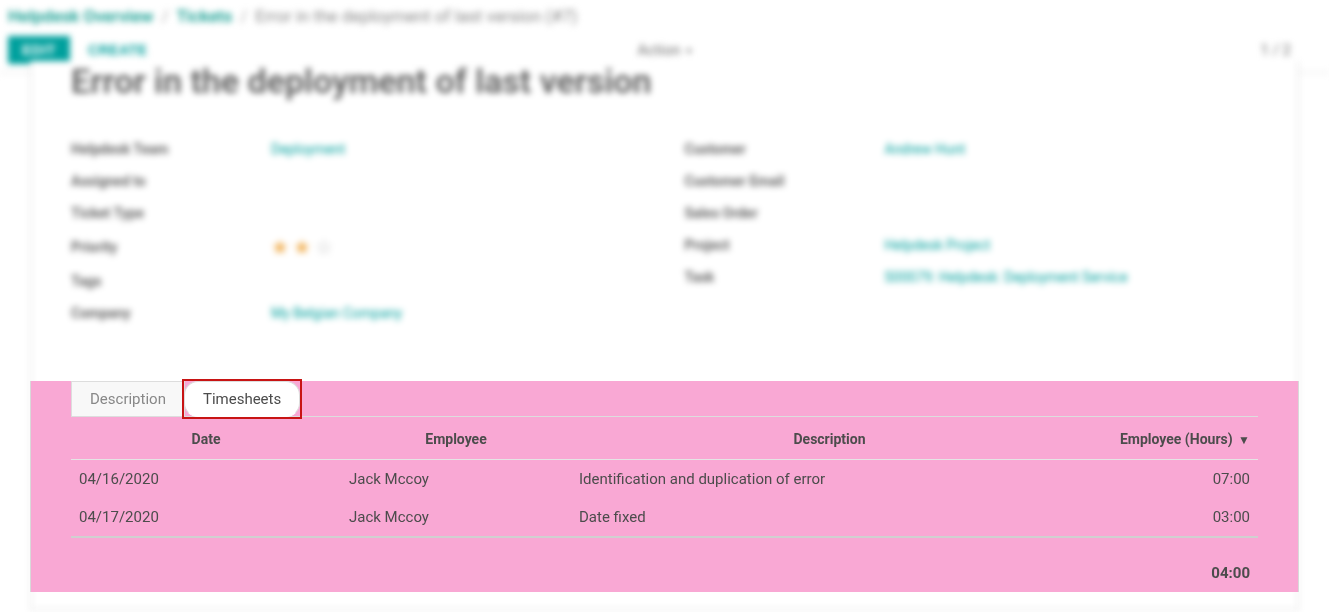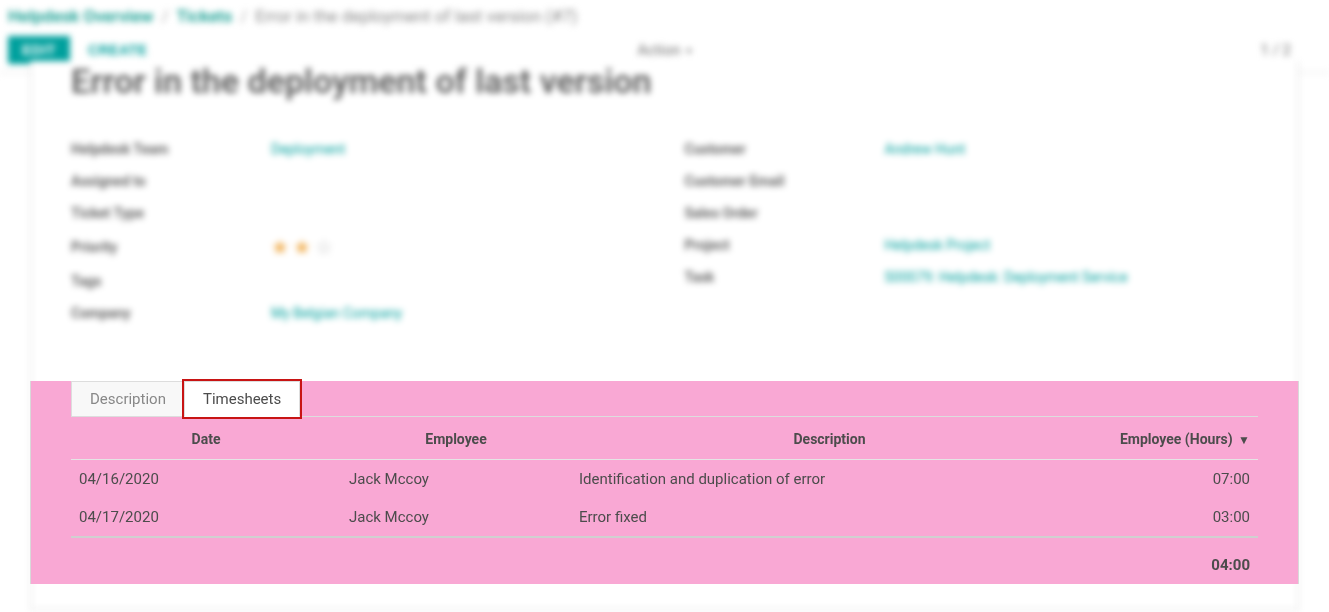--- a/index.html
+++ b/index.html
@@ -153,20 +153,21 @@
     margin-right: -1px;
     cursor: pointer;
   }
   .tab.active {
     background: #fff;
     color: #4c4c4c;
     position: relative;
     z-index: 2;
     border-bottom: 1px solid #fff;
     margin-bottom: -1px;
+    border-radius: 14px;
   }
   .tab-highlight {
     position: absolute;
     border: 2px solid #c81414;
     pointer-events: none;
     z-index: 50;
   }
 
   
   .ts-table {
@@ -185,21 +186,21 @@
   .ts-table td {
     padding: 10px 8px;
     font-size: 15px;
     color: #4c4c4c;
     border-bottom: 0;
   }
   .ts-table td.num { text-align: right; }
   .ts-table tbody tr { }
   .ts-table tfoot td {
     border-top: 2px solid #d0d0d0;
-    padding-top: 18px;
+    padding-top: 26px;
     font-weight: 700;
   }
   .sort-icon { font-size: 12px; margin-left: 2px;}
 
   
   .clear-overlay {
     position: absolute;
     top: 381px;
     left: 30px;
     right: 30px;
@@ -323,21 +324,21 @@
       <tbody id="ts-rows">
           <tr>
             <td>04/16/2020</td>
             <td>Jack Mccoy</td>
             <td>Identification and duplication of error</td>
             <td class="num">07:00</td>
           </tr>
           <tr>
             <td>04/17/2020</td>
             <td>Jack Mccoy</td>
-            <td>Error fixed</td>
+            <td>Date fixed</td>
             <td class="num">03:00</td>
           </tr>
         </tbody>
       <tfoot>
         <tr>
           <td colspan="3"></td>
           <td class="num">04:00</td>
         </tr>
       </tfoot>
     </table>

